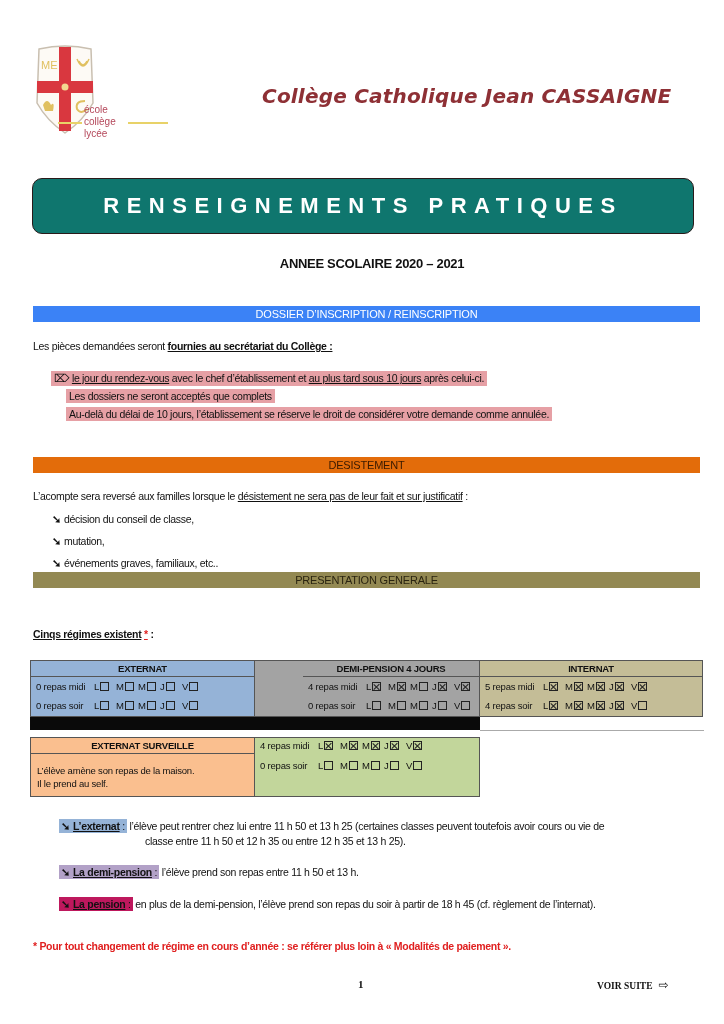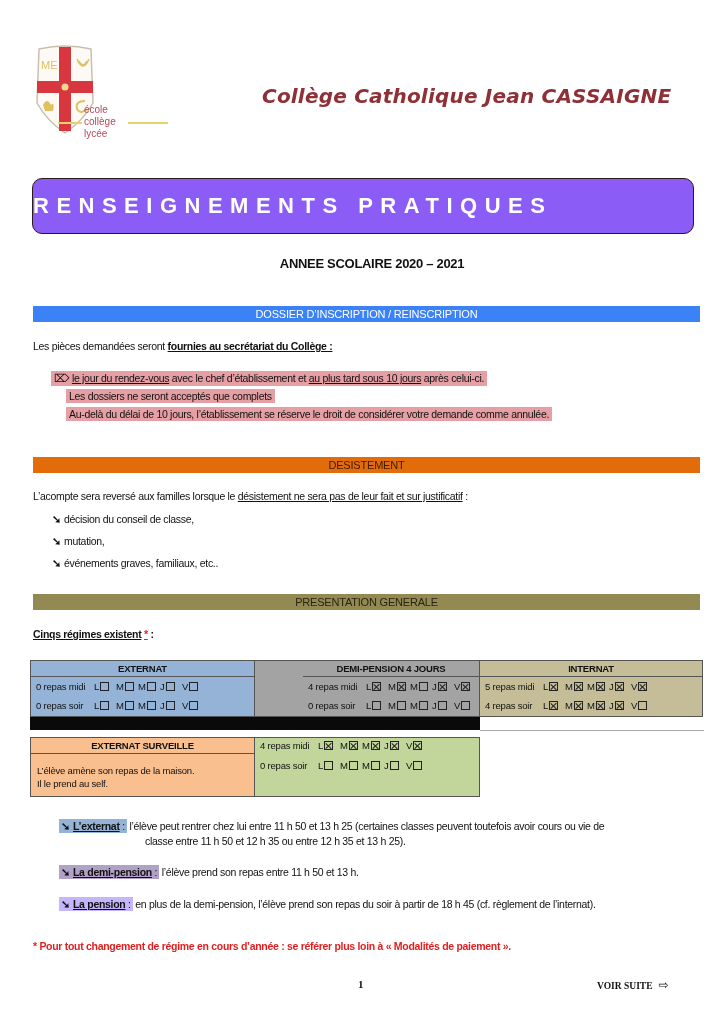--- a/index.html
+++ b/index.html
@@ -9,38 +9,38 @@
   .abs { position: absolute; }
 
   
   .logo { left: 33px; top: 45px; width: 64px; height: 90px; }
   .logo-words { left: 84px; top: 104px; font-size: 10px; color: #b4475a; line-height: 12px; }
   .logo-words div { position: relative; }
   .logo-line { position: absolute; height: 2px; background: #e8d268; }
 
   .school-title { left: 262px; top: 84px; font-family: "DejaVu Sans", sans-serif; font-style: italic; font-weight: bold; font-size: 20px; color: #8e3035; letter-spacing: 0.2px; }
 
-  .banner { left: 32px; top: 178px; width: 662px; height: 56px; background: #8b5cf6; border: 1.5px solid #2a1a1a; border-radius: 10px; display: flex; align-items: center; justify-content: flex-start; }
+  .banner { left: 32px; top: 178px; width: 662px; height: 56px; background: #0f766e; border: 1.5px solid #2a1a1a; border-radius: 10px; display: flex; align-items: center; justify-content: center; }
   .banner span { color: #fff; font-weight: bold; font-size: 22px; letter-spacing: 7.5px; font-family: "Liberation Sans", sans-serif; }
 
   .school-year { left: 0; width: 724px; top: 256px; text-align: center; font-weight: bold; font-size: 13px; letter-spacing: -0.3px; padding-left: 20px; }
 
   .section-bar { left: 33px; width: 667px; height: 16px; color: #fff; font-size: 11px; text-align: center; line-height: 16px; letter-spacing: -0.2px; }
   .bar-red { background: #3b82f6; }
   .bar-orange { background: #e36c0a; color: #3a1a00; }
   .bar-olive { background: #938953; color: #2a2410; }
 
   .p { font-size: 10.5px; letter-spacing: -0.3px; white-space: nowrap; }
   .u { text-decoration: underline; font-weight: bold; }
   .ul { text-decoration: underline; margin-top: 39px; }
 
   .hl-pink { background: #e6a0a5; }
   .hl-blue { background: #95b3d7; }
   .hl-purple { background: #b2a1c7; }
-  .hl-olive { background: #c4b5fd; }
+  .hl-olive { background: #be185d; }
 
   .pink-line { position: absolute; font-size: 10.5px; letter-spacing: -0.3px; padding: 1px 3px; }
 
   .bullet { display: inline-block; width: 12px; font-size: 11px; font-weight: bold; color: #111; }
 
   
   .cell { position: absolute; border: 1px solid #555; font-size: 9.5px; letter-spacing: -0.2px; }
   .cell .hdr { height: 16px; line-height: 16px; text-align: center; font-weight: bold; border-bottom: 1px solid #555; font-size: 9.5px; }
   .cell .row { height: 19px; line-height: 19px; padding-left: 5px; white-space: nowrap; }
   .cell .row .lbl { display: inline-block; width: 58px; }
@@ -117,21 +117,21 @@
 <div class="abs p" style="left:52px; top:513px;">
   <span class="bullet">➘</span><span>décision du conseil de classe,</span>
 </div>
 <div class="abs p" style="left:52px; top:535px;">
   <span class="bullet">➘</span><span>mutation,</span>
 </div>
 <div class="abs p" style="left:52px; top:557px;">
   <span class="bullet">➘</span><span>événements graves, familiaux, etc..</span>
 </div>
 
-<div class="abs section-bar bar-olive" style="top:594px;">PRESENTATION GENERALE</div>
+<div class="abs section-bar bar-olive" style="top:572px;">PRESENTATION GENERALE</div>
 
 <div class="abs p" style="left:33px; top:628px; font-weight:bold;">
   <span class="ul">Cinqs régimes existent</span> <span class="ul" style="color:#e02020;">*</span><span> :</span>
 </div>
 
 <div class="cell c-blue" style="left:30px; top:660px; width:225px; height:57px;">
   <div class="hdr">EXTERNAT</div>
   <div class="row" id="r-ext-0"><span class="lbl">0 repas midi</span><span class="day"><span>L</span><span class="box"></span></span><span class="day"><span>M</span><span class="box"></span></span><span class="day"><span>M</span><span class="box"></span></span><span class="day"><span>J</span><span class="box"></span></span><span class="day"><span>V</span><span class="box"></span></span></div>
   <div class="row" id="r-ext-1"><span class="lbl">0 repas soir</span><span class="day"><span>L</span><span class="box"></span></span><span class="day"><span>M</span><span class="box"></span></span><span class="day"><span>M</span><span class="box"></span></span><span class="day"><span>J</span><span class="box"></span></span><span class="day"><span>V</span><span class="box"></span></span></div>
 </div>

